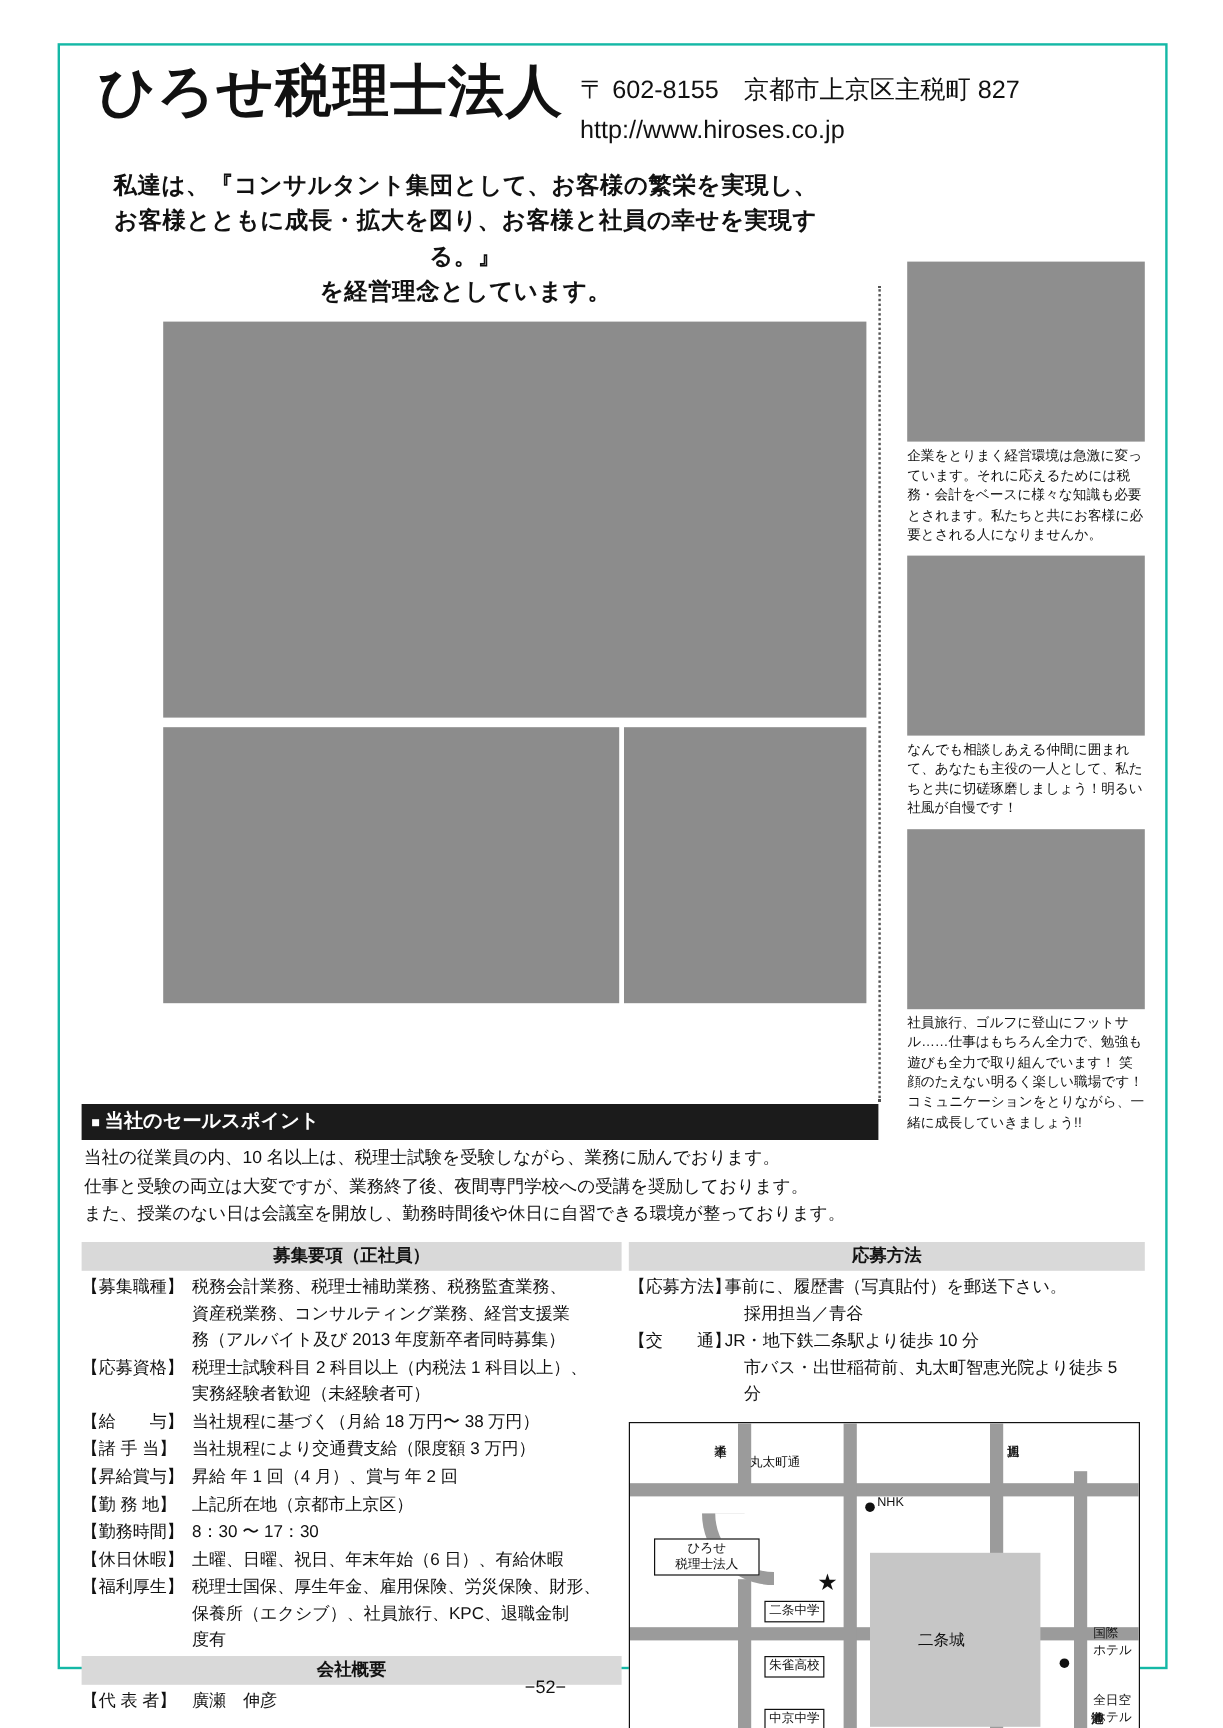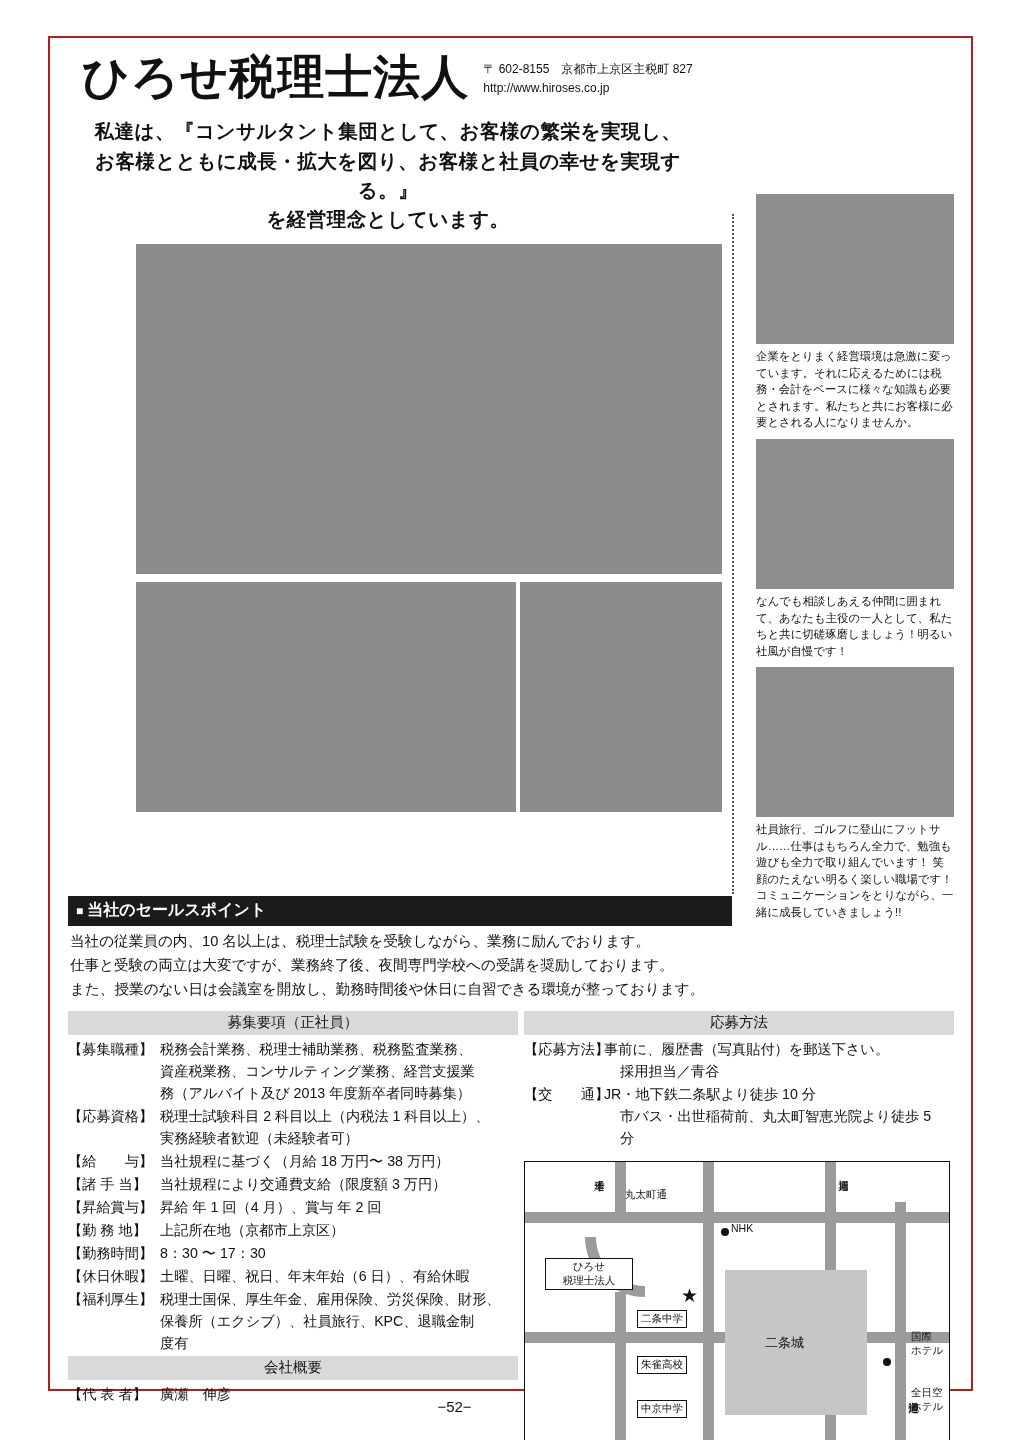--- a/index.html
+++ b/index.html
@@ -6,39 +6,39 @@
   html, body { margin:0; padding:0; }
   body {
     width:1019px; height:1440px;
     background:#fff;
     font-family:"Liberation Sans", sans-serif;
     color:#111;
     position:relative;
   }
   .page {
     position:absolute; left:48px; top:36px; width:925px; height:1355px;
-    border:2px solid #b91c1c;
+    border:2px solid #14b8a6;
     background:#fff;
   }
   .inner { position:absolute; left:18px; top:14px; width:886px; }
 
   
   .header { display:flex; align-items:flex-start; }
   .company-name {
     font-family:"DejaVu Sans", sans-serif;
     font-weight:bold;
     font-size:47px;
     letter-spacing:1px;
     line-height:1.05;
     margin-left:14px;
     white-space:nowrap;
   }
   .contact {
     margin-left:14px; margin-top:8px;
-    font-size:12px; line-height:1.55;
+    font-size:21px; line-height:1.55;
   }
   .contact div { white-space:nowrap; }
 
   
   .philosophy {
     margin-top:16px;
     width:640px;
     text-align:center;
     font-size:19.5px;
     font-weight:bold;
@@ -83,21 +83,21 @@
   }
   .sales-head .sq { font-size:12px; margin-right:4px; }
   .sales-body { font-size:14.6px; line-height:1.62; padding:4px 2px 0 2px; }
 
   
   .lower { display:flex; margin-top:10px; }
   .col-left { width:450px; }
   .col-right { width:430px; margin-left:6px; }
 
   .band {
-    background:#d9d9d9; text-align:center; font-weight:normal;
+    background:#d9d9d9; text-align:center; font-weight:bold;
     font-size:14.5px; padding:2px 0 3px 0; margin-bottom:3px;
   }
   .rowlist { font-size:14.2px; line-height:1.55; }
   .row { display:flex; margin-bottom:1px; }
   .row .k { width:92px; flex:0 0 92px; white-space:nowrap; }
   .row .v { flex:1; }
   .row .v .sub { display:block; }
 
   .applybox .row .k { width:80px; flex:0 0 80px; }
 

